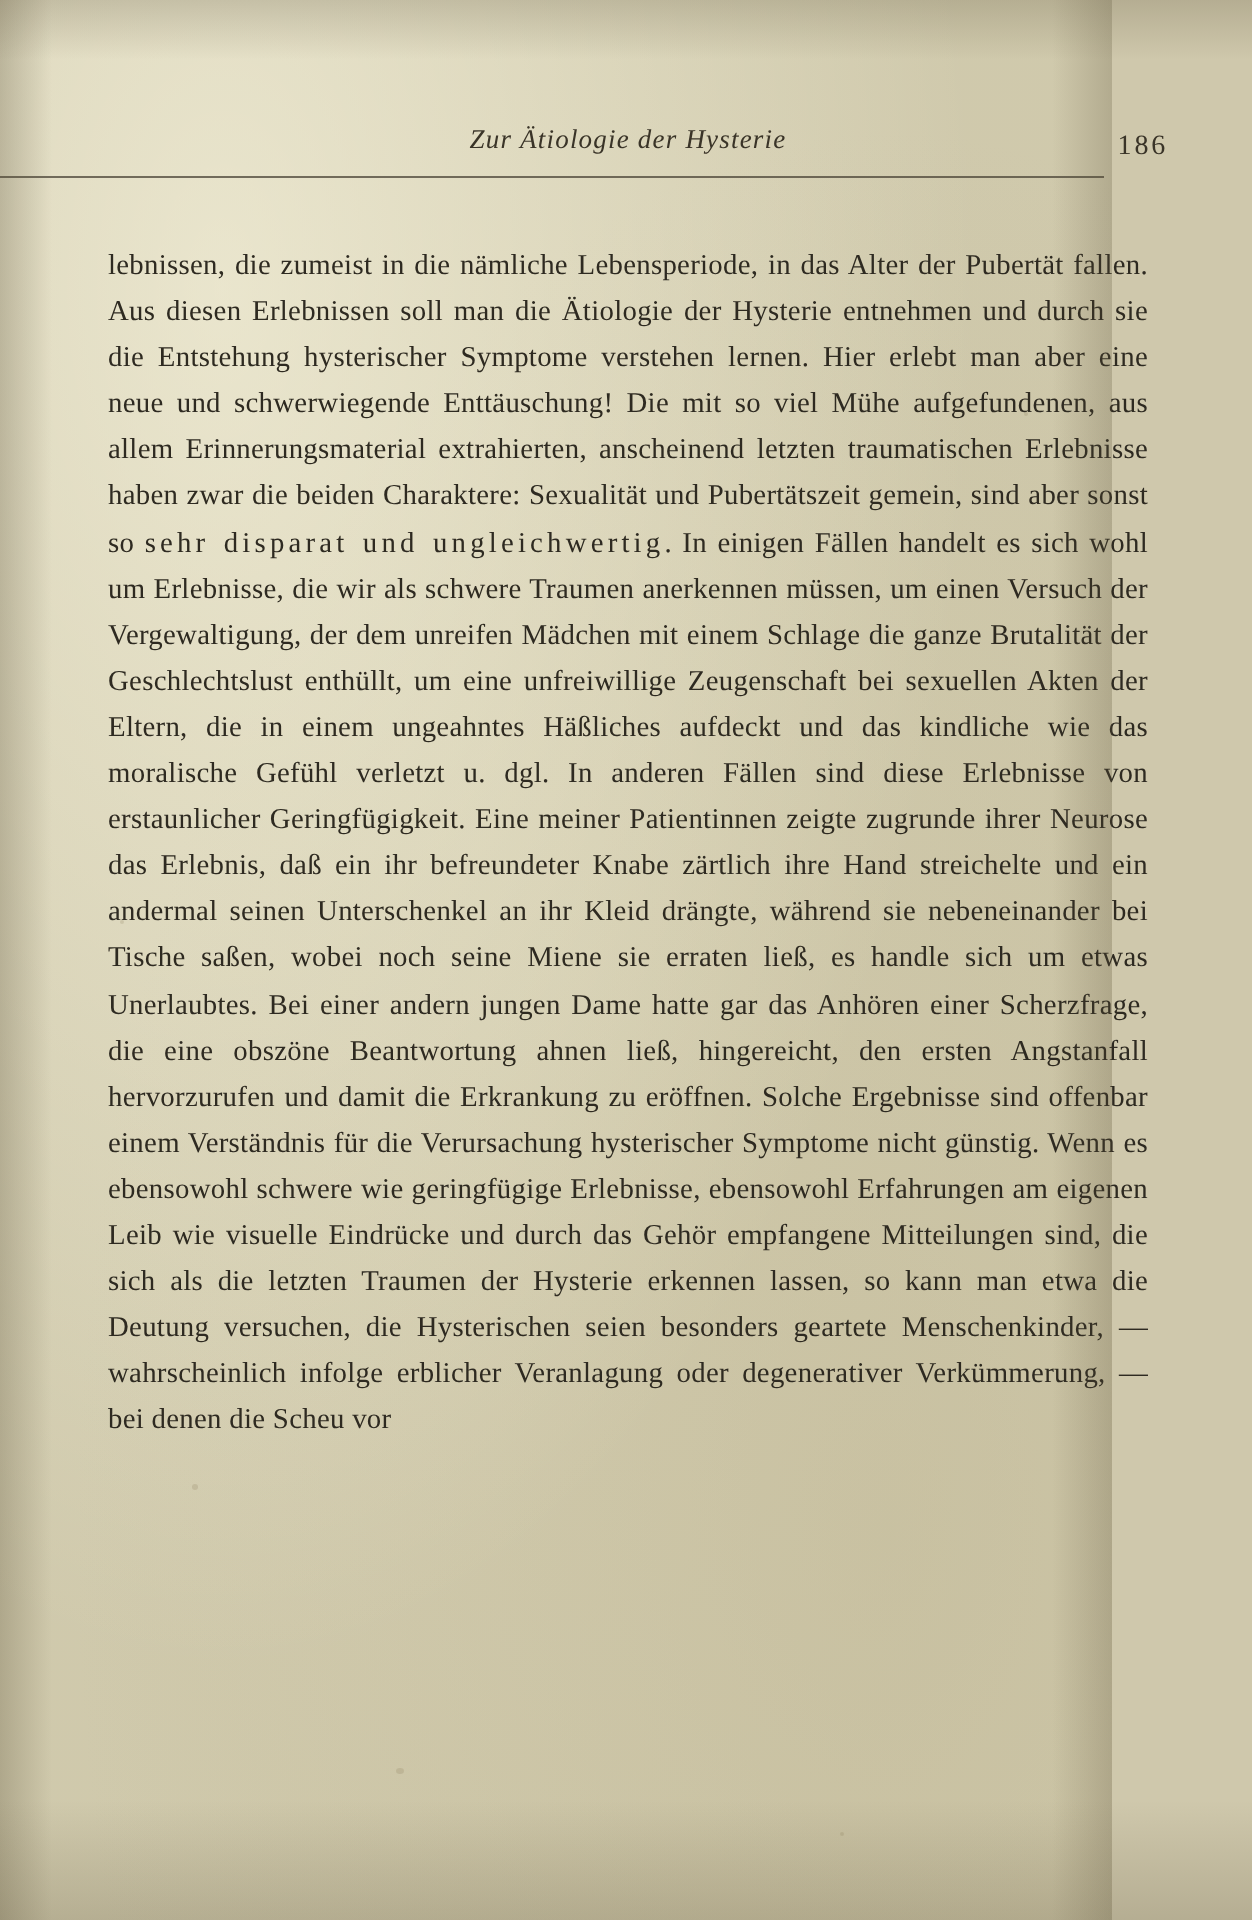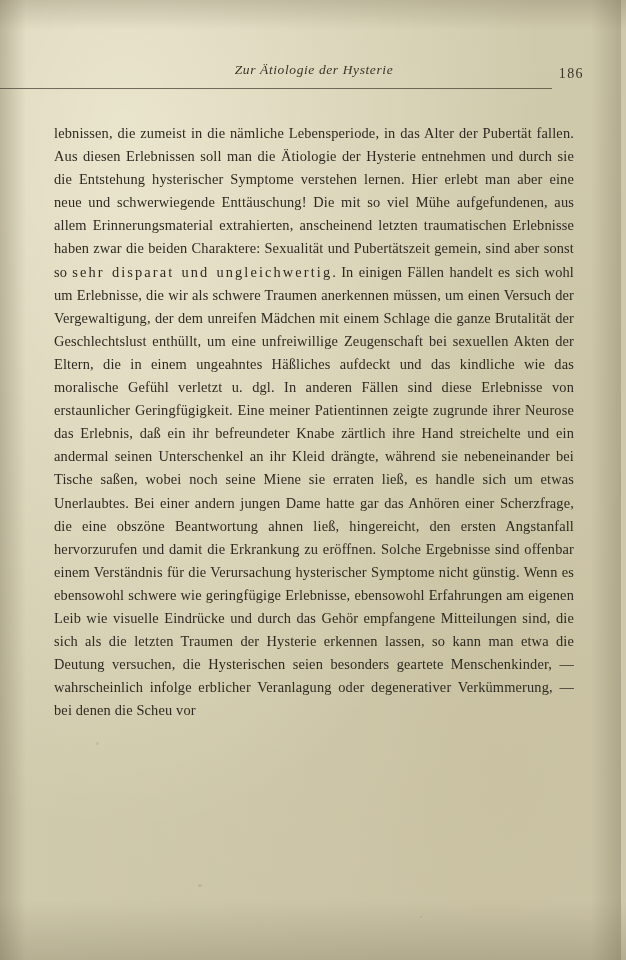--- a/index.html
+++ b/index.html
@@ -8,21 +8,21 @@
   }
   body {
     width: 626px;
     height: 960px;
     background: #cfc8ac;
     font-family: "Liberation Serif", serif;
     overflow: hidden;
   }
   .page {
     position: relative;
-    width: 621px;
+    width: 556px;
     height: 960px;
     background: #d4ceb2;
     background-image:
       radial-gradient(ellipse at 20% 15%, rgba(255,252,232,0.55), rgba(255,252,232,0) 60%),
       radial-gradient(ellipse at 80% 80%, rgba(186,176,140,0.35), rgba(186,176,140,0) 65%),
       radial-gradient(ellipse at 50% 50%, rgba(214,208,178,0.4), rgba(190,182,148,0.2) 70%);
     box-sizing: border-box;
   }
   .page-inner {
     position: absolute;

